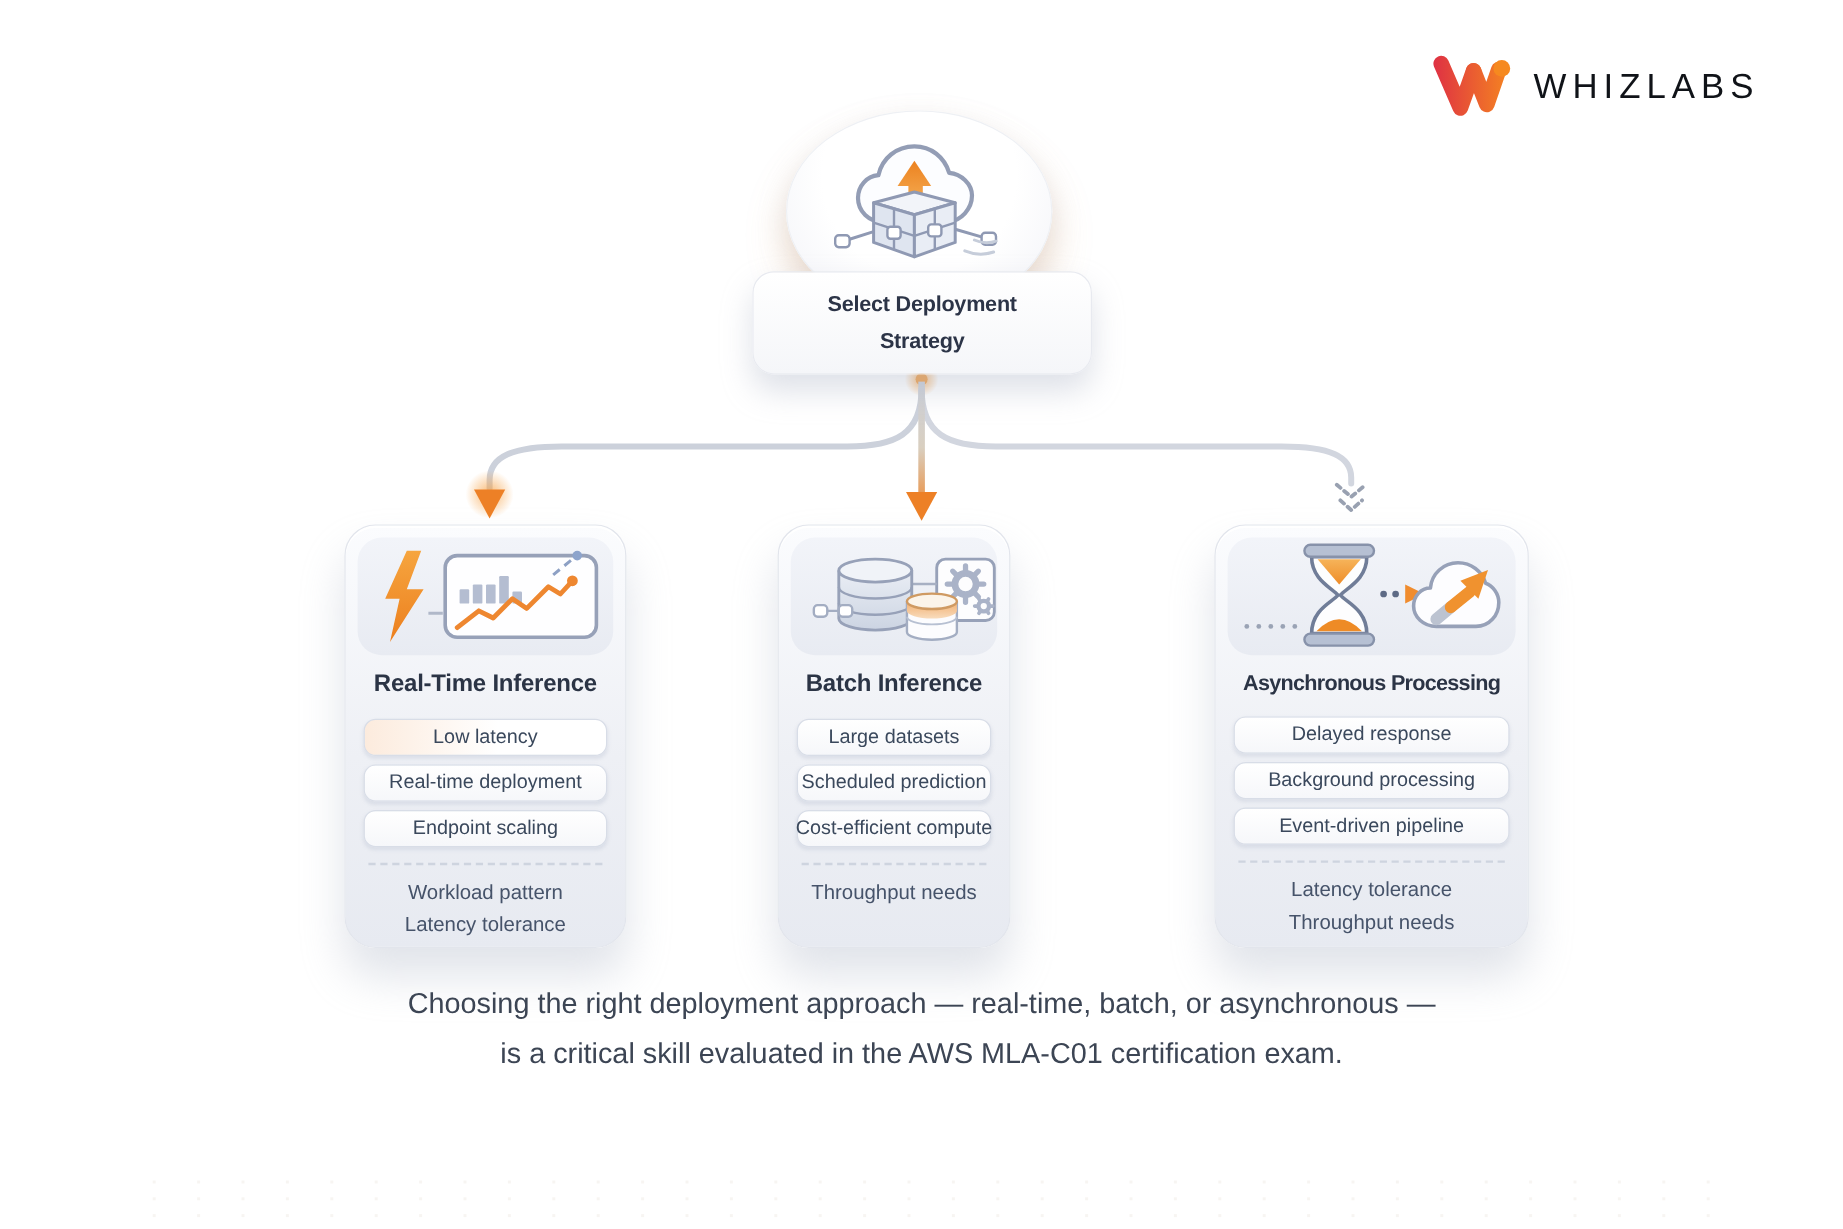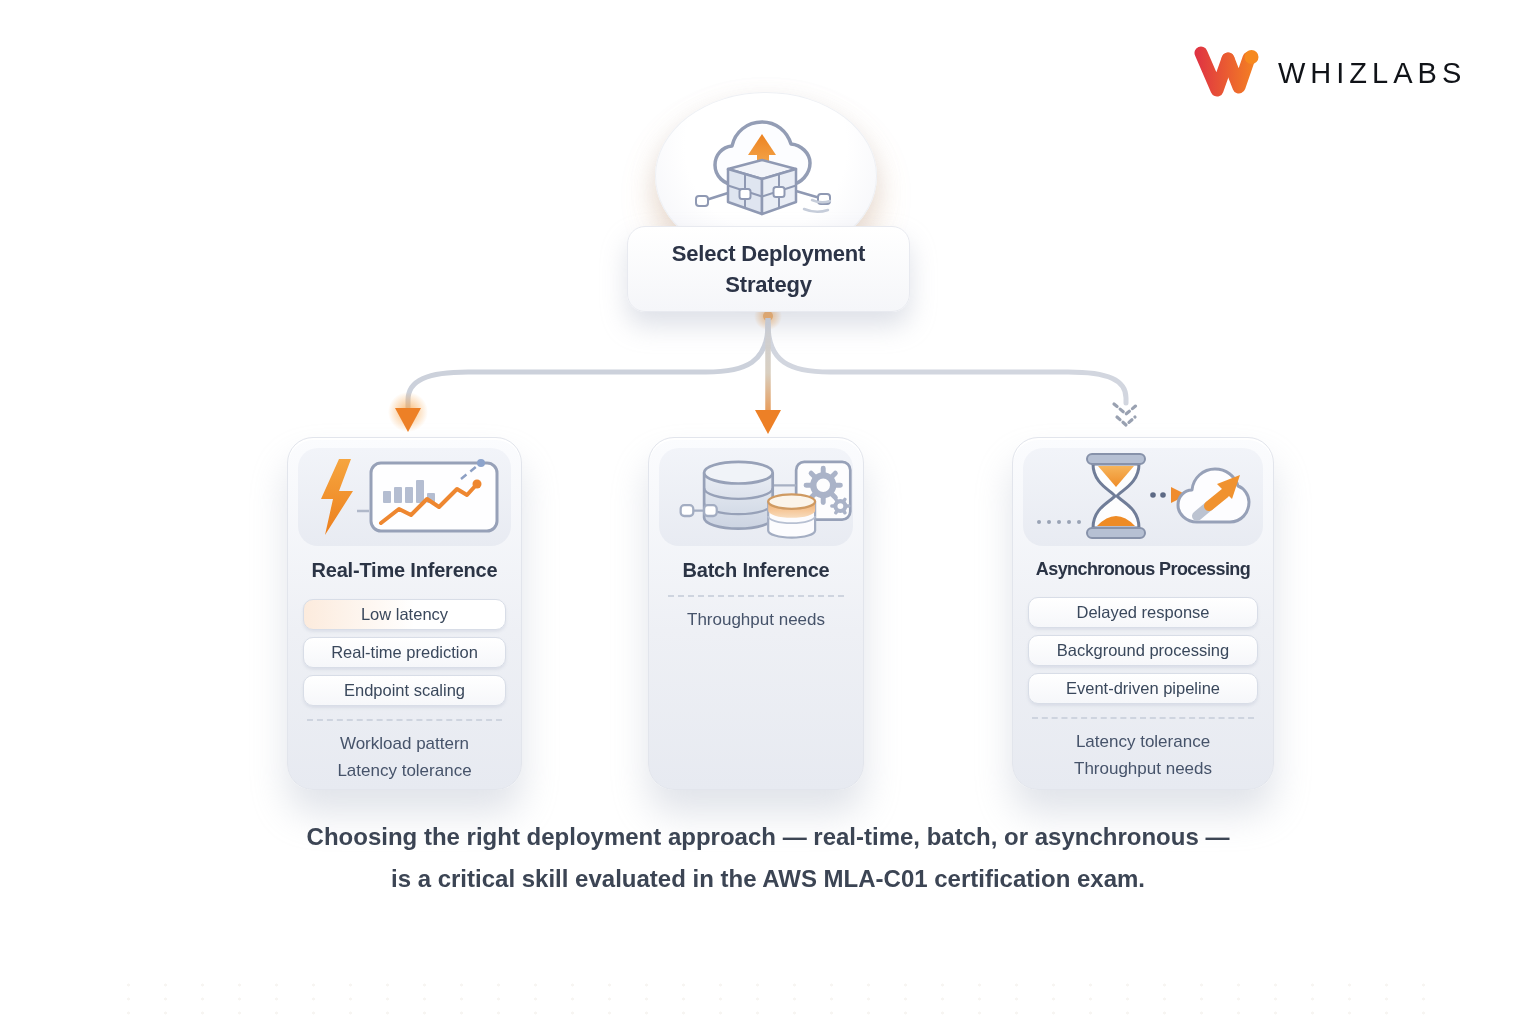--- a/index.html
+++ b/index.html
@@ -21,32 +21,32 @@
     background:radial-gradient(ellipse at 50% 32%, #ffffff 52%, #f1f2f7 100%);
     border:1px solid #eef0f4;
     box-shadow:0 20px 34px rgba(231,162,92,.26), 0 10px 24px rgba(168,177,197,.28); }
   .badge-circle svg { position:absolute; left:36px; top:12px; }
 
   .root-box { position:absolute; left:627px; top:226px; width:283px; height:86px; border-radius:18px;
     background:linear-gradient(180deg,#ffffff 0%,#f5f6f9 100%);
     border:1px solid #e8eaf0;
     box-shadow:0 14px 26px rgba(168,176,194,.38), inset 0 1px 0 #fff;
     display:flex; flex-direction:column; align-items:center; justify-content:center; z-index:4; }
-  .root-box .line { font-size:22px; line-height:31px; font-weight:700; color:#2c3447; letter-spacing:-.2px; }
+  .root-box .line { font-size:18px; line-height:31px; font-weight:700; color:#2c3447; letter-spacing:-.2px; }
 
   
   .connectors { position:absolute; left:0; top:0; width:1536px; height:1024px; pointer-events:none; z-index:3; }
 
   
   .card { position:absolute; top:437px; height:353px; border-radius:26px;
     background:linear-gradient(180deg,#fbfcfe 0%,#eef0f5 55%,#e7eaf1 100%);
     border:1px solid #e2e5ec;
     box-shadow:0 24px 36px rgba(163,172,190,.33), inset 0 2px 0 #ffffff; }
   .card-realtime { left:287px; width:235px; }
-  .card-batch    { left:648px; width:216px; }
+  .card-batch    { left:648px; width:194px; }
   .card-async    { left:1012px; width:262px; }
 
   .icon-strip { margin:10px 10px 0; height:98px; border-radius:20px;
     background:linear-gradient(180deg,#f2f4f9 0%,#e8ebf2 100%);
     display:flex; align-items:center; justify-content:center; overflow:hidden; }
 
   .card-title { margin-top:13px; text-align:center; font-weight:700; color:#2b3445;
     font-size:20px; letter-spacing:-.2px; white-space:nowrap; }
   .card-async .card-title { font-size:18px; letter-spacing:-.6px; }
 
@@ -56,21 +56,21 @@
     border:1px solid #d8dde7; box-shadow:0 2px 3px rgba(160,170,190,.22);
     font-size:16.5px; color:#3a485c; font-weight:500; white-space:nowrap; }
   .pill-warm { background:linear-gradient(90deg,#fcebdd 0%,#ffffff 55%); }
 
   .divider { margin:13px 19px 0; border-top:2px dashed #ced4df; }
   .criteria { margin-top:9px; text-align:center; font-size:17px; line-height:27px;
     color:#46536a; font-weight:500; }
 
   
   .caption { position:absolute; left:0; top:816px; width:1536px; text-align:center;
-    font-size:24px; line-height:42px; color:#3c4554; font-weight:700; }
+    font-size:24px; line-height:42px; color:#3c4554; font-weight:400; }
 </style>
 </head>
 <body>
 
 <div class="stage">
 
   <div class="dot-texture"></div>
 
   <div class="logo">
     <span>
@@ -160,21 +160,21 @@
         <rect x="122" y="42" width="8" height="10" rx="1" fill="#b4bdd1"></rect>
         <polyline points="76,72 94,58 106,64 122,48 134,56 152,38 162,44 172,33" fill="none" stroke="#ee8730" stroke-width="4" stroke-linejoin="round" stroke-linecap="round"></polyline>
         <circle cx="172" cy="33" r="4.5" fill="#ee8730"></circle>
         <path d="M156,28 L172,15" stroke="#8da0c4" stroke-width="2.5" stroke-dasharray="7 5"></path>
         <circle cx="176" cy="12" r="4" fill="#8da4cc"></circle>
       </svg>
     </div>
     <div class="card-title">Real-Time Inference</div>
     <div class="pills">
       <div class="pill pill-warm">Low latency</div>
-      <div class="pill">Real-time prediction</div>
+      <div class="pill">Real-time deployment</div>
       <div class="pill">Endpoint scaling</div>
     </div>
     <div class="divider"></div>
     <div class="criteria">
       <div>Workload pattern</div>
       <div>Latency tolerance</div>
     </div>
   </div>
 
   <div class="card card-batch">
@@ -202,20 +202,25 @@
         <path d="M121,52 V84 A26 8 0 0 0 173,84 V52" fill="#fcfcfe" stroke="#a3adc2" stroke-width="2.5"></path>
         <path d="M121,52 V62 A26 8 0 0 0 173,62 V52 A26 8 0 0 1 121,52 Z" fill="url(#band)"></path>
         <ellipse cx="147" cy="52" rx="26" ry="8" fill="#fbf4ea" stroke="#cf9a62" stroke-width="2.5"></ellipse>
         <path d="M121,68 A26 8 0 0 0 173,68" fill="none" stroke="#b7c0d2" stroke-width="2"></path>
         <rect x="24" y="56" width="14" height="12" rx="4" fill="#fff" stroke="#a3adc2" stroke-width="2.5"></rect>
         <path d="M38,62 H50" stroke="#a3adc2" stroke-width="2.5"></path>
         <rect x="50" y="56" width="14" height="12" rx="4" fill="#fff" stroke="#a3adc2" stroke-width="2.5"></rect>
       </svg>
     </div>
     <div class="card-title">Batch Inference</div>
+    <div class="pills">
+      <div class="pill">Large datasets</div>
+      <div class="pill">Scheduled prediction</div>
+      <div class="pill">Cost-efficient compute</div>
+    </div>
     <div class="divider"></div>
     <div class="criteria">
       <div>Throughput needs</div>
     </div>
   </div>
 
   <div class="card card-async">
     <div class="icon-strip">
       <svg width="220" height="95" viewBox="0 0 220 95">
         <defs>

